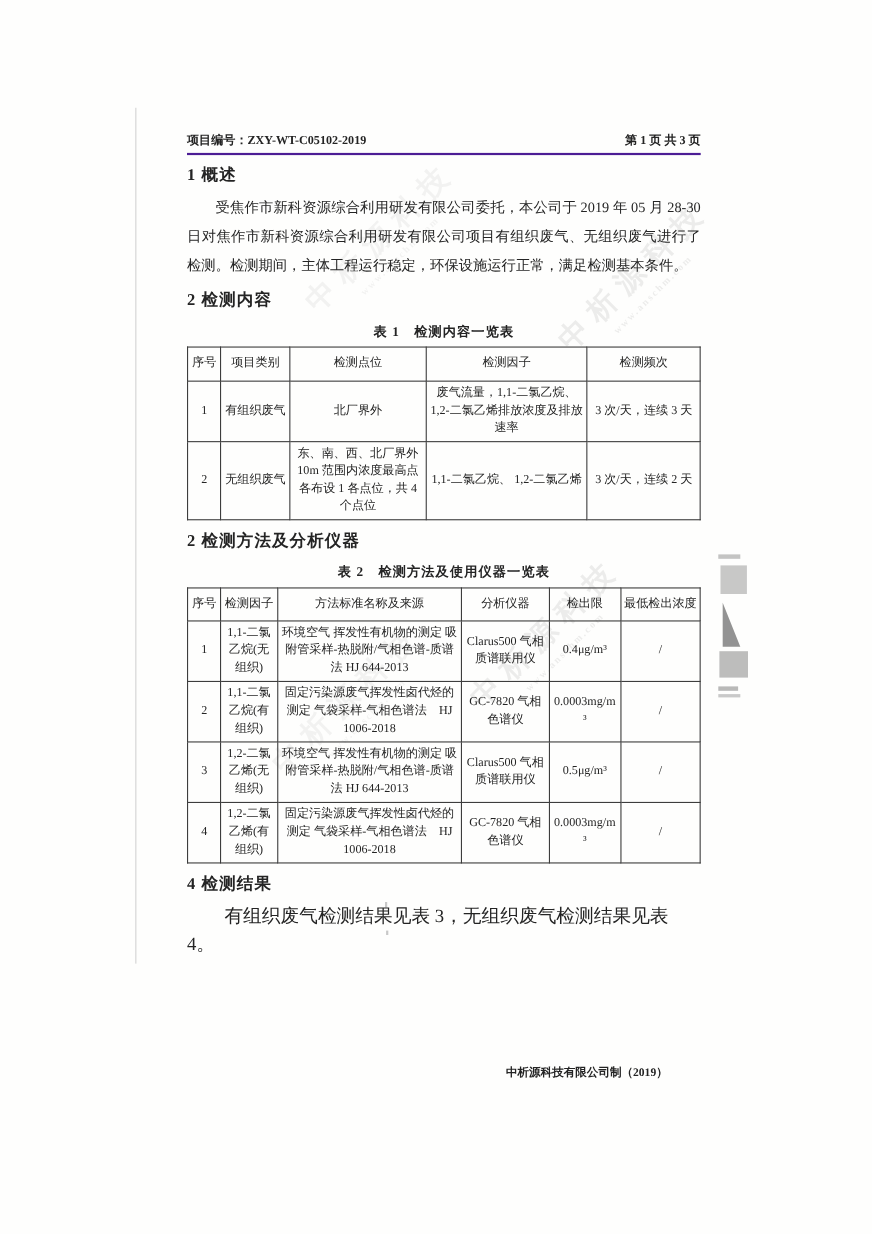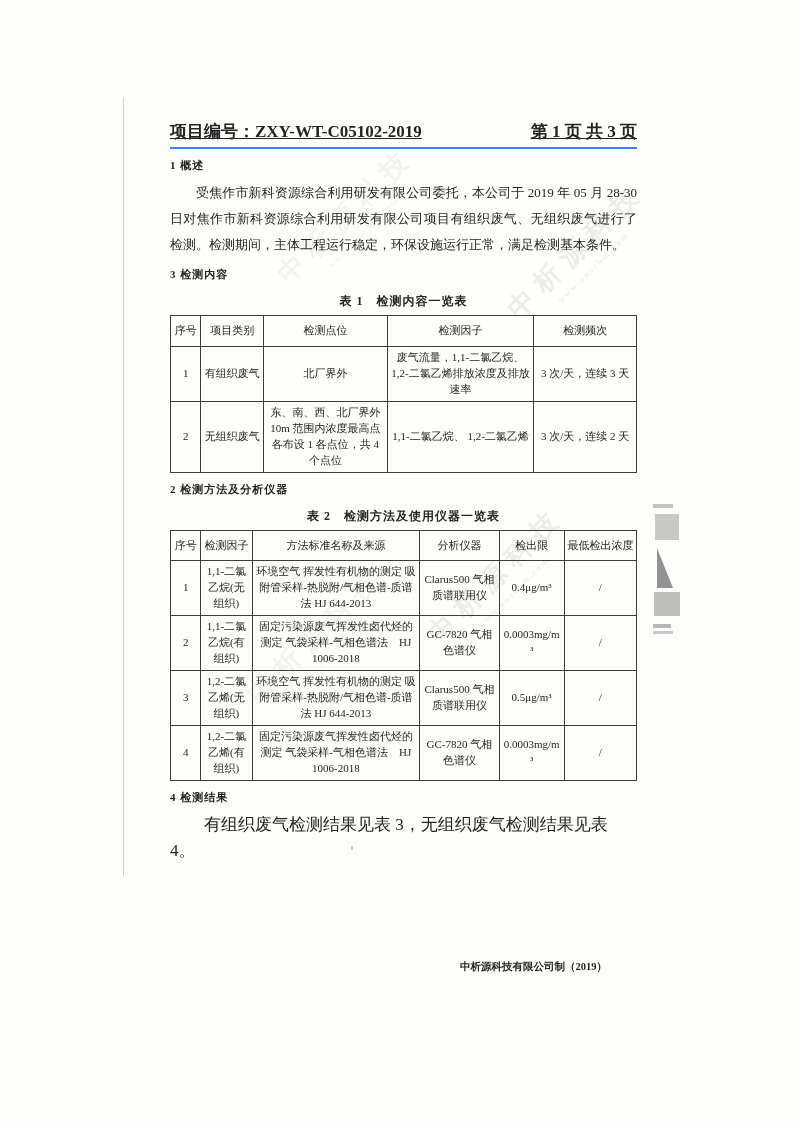--- a/index.html
+++ b/index.html
@@ -21,22 +21,22 @@
   .smudge{position:absolute;filter:blur(.6px);}
   .sm-bar{position:absolute;background:#8a8a8a;}
   .sm-blot{position:absolute;background:#9a9a9a;opacity:.55;}
   .sm-tri{position:absolute;width:0;height:0;border-style:solid;
     border-width:40px 0 0 16px;border-color:transparent transparent transparent #6f6f6f;
     opacity:.75;}
   .speck{position:absolute;background:#777;opacity:.4;}
 
   .content{position:absolute;left:170px;top:120px;width:467px;}
   .doc-header{display:flex;justify-content:space-between;align-items:flex-end;
-    font-size:17px;font-weight:bold;padding-bottom:4px;border-bottom:2px solid #3b82f6;text-decoration:underline;}
-  h2.sec{font-size:11px;font-weight:bold;margin:9px 0 0 0;letter-spacing:1px;}
+    font-size:11px;font-weight:bold;padding-bottom:4px;border-bottom:2px solid #4c1d95;}
+  h2.sec{font-size:15px;font-weight:bold;margin:9px 0 0 0;letter-spacing:1px;}
   .para{font-size:13px;line-height:26px;text-align:justify;text-indent:2em;margin:7px 0 0 0;}
   .tbl-caption{font-size:12px;font-weight:bold;text-align:center;margin:11px 0 5px 0;letter-spacing:1px;}
   table{width:100%;border-collapse:collapse;table-layout:fixed;
     border:1.5px solid #2e2e2e;font-size:11px;}
   th,td{border:1px solid #3d3d3d;text-align:center;vertical-align:middle;
     padding:3px 3px;line-height:1.45;word-break:break-word;}
   th{font-weight:normal;padding:7px 2px;}
   .t1 .hrow{height:30px}.t1 .r1{height:40px}.t1 .r2{height:44px}
   .t2 .hrow{height:30px}.t2 .ra{height:42px}.t2 .rb{height:36px}
   .results-para{font-size:17px;line-height:26px;text-indent:2em;margin:7px 0 0 0;}
@@ -80,21 +80,21 @@
   <div class="content">
 
     <div class="doc-header">
       <span>项目编号：ZXY-WT-C05102-2019</span>
       <span>第 1 页 共 3 页</span>
     </div>
 
     <h2 class="sec">1 概述</h2>
     <p class="para">受焦作市新科资源综合利用研发有限公司委托，本公司于 2019 年 05 月 28-30 日对焦作市新科资源综合利用研发有限公司项目有组织废气、无组织废气进行了检测。检测期间，主体工程运行稳定，环保设施运行正常，满足检测基本条件。</p>
 
-    <h2 class="sec">3 检测内容</h2>
+    <h2 class="sec">2 检测内容</h2>
     <div class="tbl-caption">表 1　检测内容一览表</div>
 
     <table class="t1">
       <colgroup>
         <col style="width:6.5%">
           <col style="width:13.5%">
           <col style="width:26.5%">
         <col style="width:31.5%">
           <col style="width:22%">
       </colgroup>

